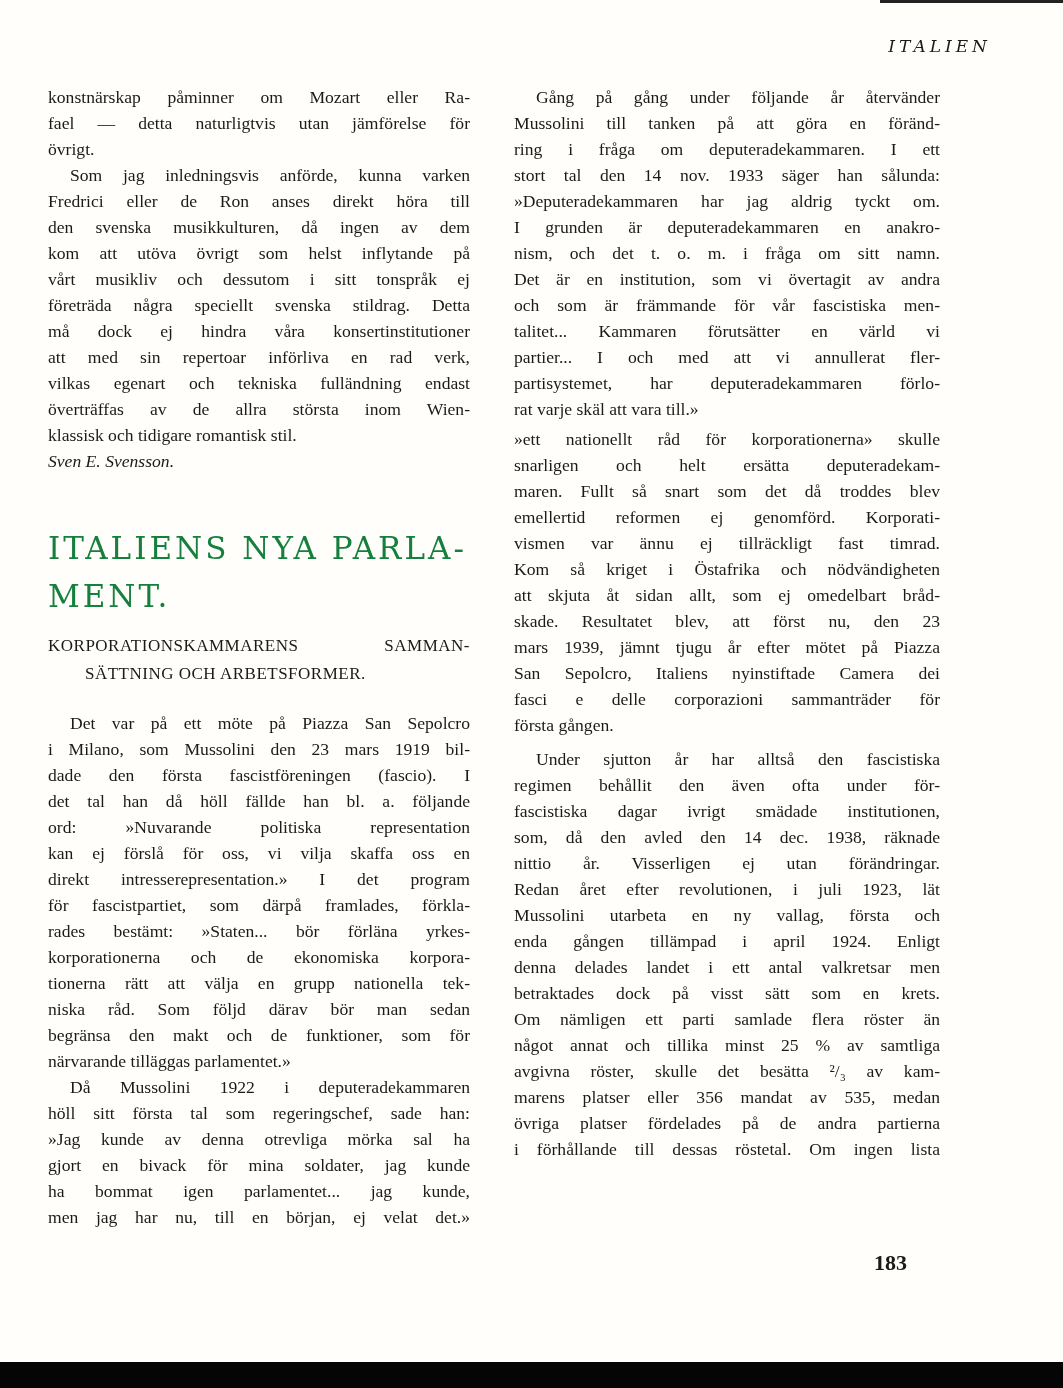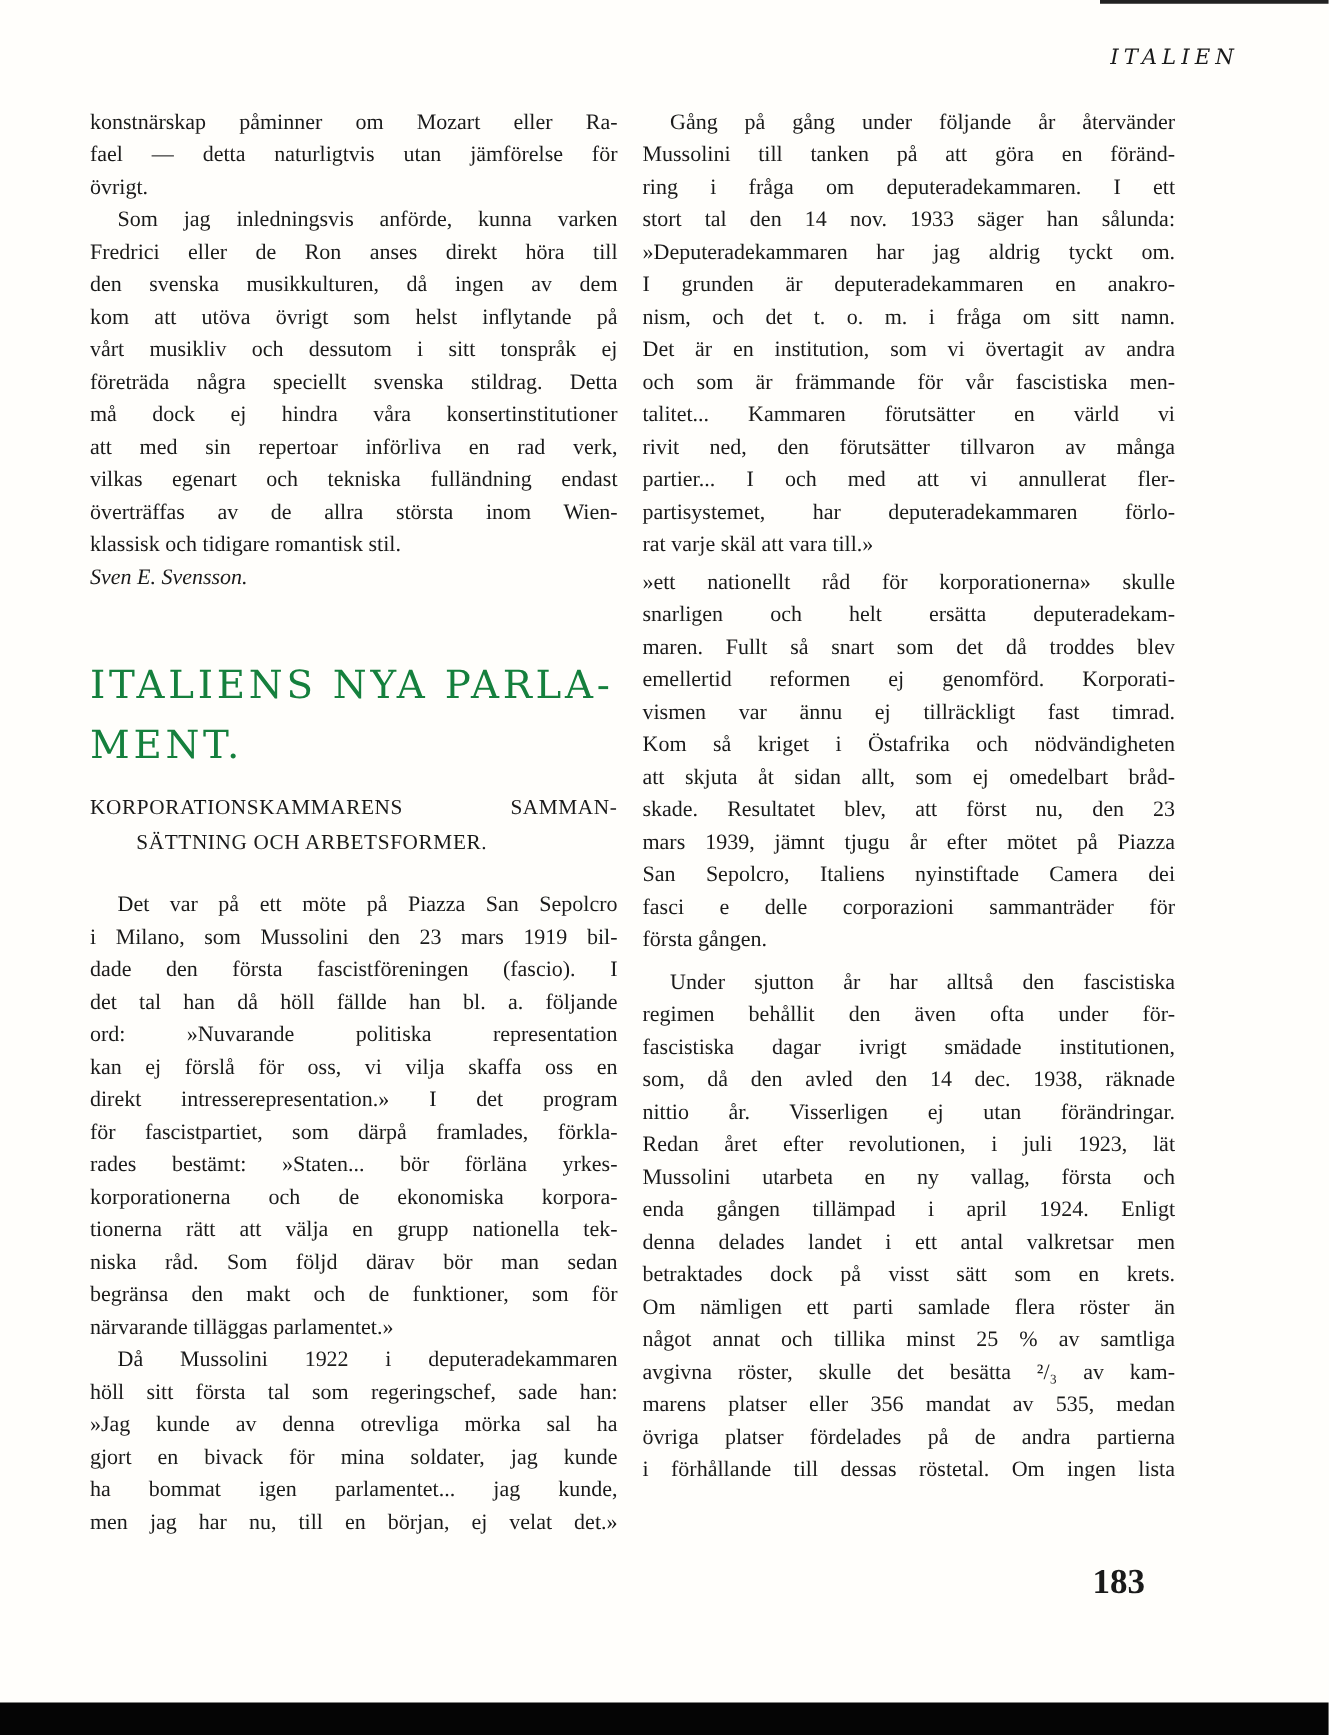--- a/index.html
+++ b/index.html
@@ -11,21 +11,21 @@
   }
   .page { position: absolute; left: 0; top: 0; width: 1063px; height: 1362px; background: #fffefb; padding-left: 40px; }
   .top-edge { position: absolute; left: 880px; top: 0; width: 183px; height: 3px; background: #222; }
   .bottom-band { position: absolute; left: 0; top: 1362px; width: 1063px; height: 26px; background: #050505; }
   .running-head {
     position: absolute; right: 112px; top: 36px;
     font-family: "DejaVu Serif", serif; font-style: italic;
     font-size: 17px; letter-spacing: 4px; color: #1a1a1a;
   }
   .col { position: absolute; top: 84px; }
-  .col.left { left: 72px; width: 422px; }
+  .col.left { left: 48px; width: 422px; }
   .col.right { left: 514px; width: 426px; }
   .line {
     font-family: "Liberation Serif", serif;
     font-size: 17.6px; line-height: 26px; height: 26px;
     white-space: nowrap; text-align: justify; text-align-last: justify;
   }
   .line.last { text-align-last: left; }
   .line.indent { padding-left: 22px; }
   .para-gap { height: 4px; }
   .signature {
@@ -37,21 +37,21 @@
     font-size: 31px; letter-spacing: 3px; line-height: 48px; color: #15803d;
   }
   .subhead {
     font-family: "Liberation Serif", serif;
     font-size: 17px; line-height: 28px; letter-spacing: 0.5px;
     text-align: justify; text-align-last: justify; white-space: nowrap;
   }
   .subhead.last { text-align-last: left; margin-left: 37px; }
   .page-number {
     position: absolute; left: 874px; top: 1250px;
-    font-family: "Liberation Serif", serif; font-weight: bold; font-size: 28px;
+    font-family: "Liberation Serif", serif; font-weight: bold; font-size: 22px;
   }
 </style>
 </head>
 <body>
 
 <div class="page">
   <div class="top-edge"></div>
 
   <div class="running-head">ITALIEN</div>
 
@@ -119,21 +119,20 @@
       <div class="line indent">Gång på gång under följande år återvänder</div>
       <div class="line">Mussolini till tanken på att göra en föränd-</div>
       <div class="line">ring i fråga om deputeradekammaren. I ett</div>
       <div class="line">stort tal den 14 nov. 1933 säger han sålunda:</div>
       <div class="line">»Deputeradekammaren har jag aldrig tyckt om.</div>
       <div class="line">I grunden är deputeradekammaren en anakro-</div>
       <div class="line">nism, och det t. o. m. i fråga om sitt namn.</div>
       <div class="line">Det är en institution, som vi övertagit av andra</div>
       <div class="line">och som är främmande för vår fascistiska men-</div>
       <div class="line">talitet... Kammaren förutsätter en värld vi</div>
-      <div class="line">rivit ned, den förutsätter tillvaron av många</div>
       <div class="line">partier... I och med att vi annullerat fler-</div>
       <div class="line">partisystemet, har deputeradekammaren förlo-</div>
       <div class="line last">rat varje skäl att vara till.»</div>
     </div>
     <div class="para-gap"></div>
     <div>
       <div class="line">»ett nationellt råd för korporationerna» skulle</div>
       <div class="line">snarligen och helt ersätta deputeradekam-</div>
       <div class="line">maren. Fullt så snart som det då troddes blev</div>
       <div class="line">emellertid reformen ej genomförd. Korporati-</div>

